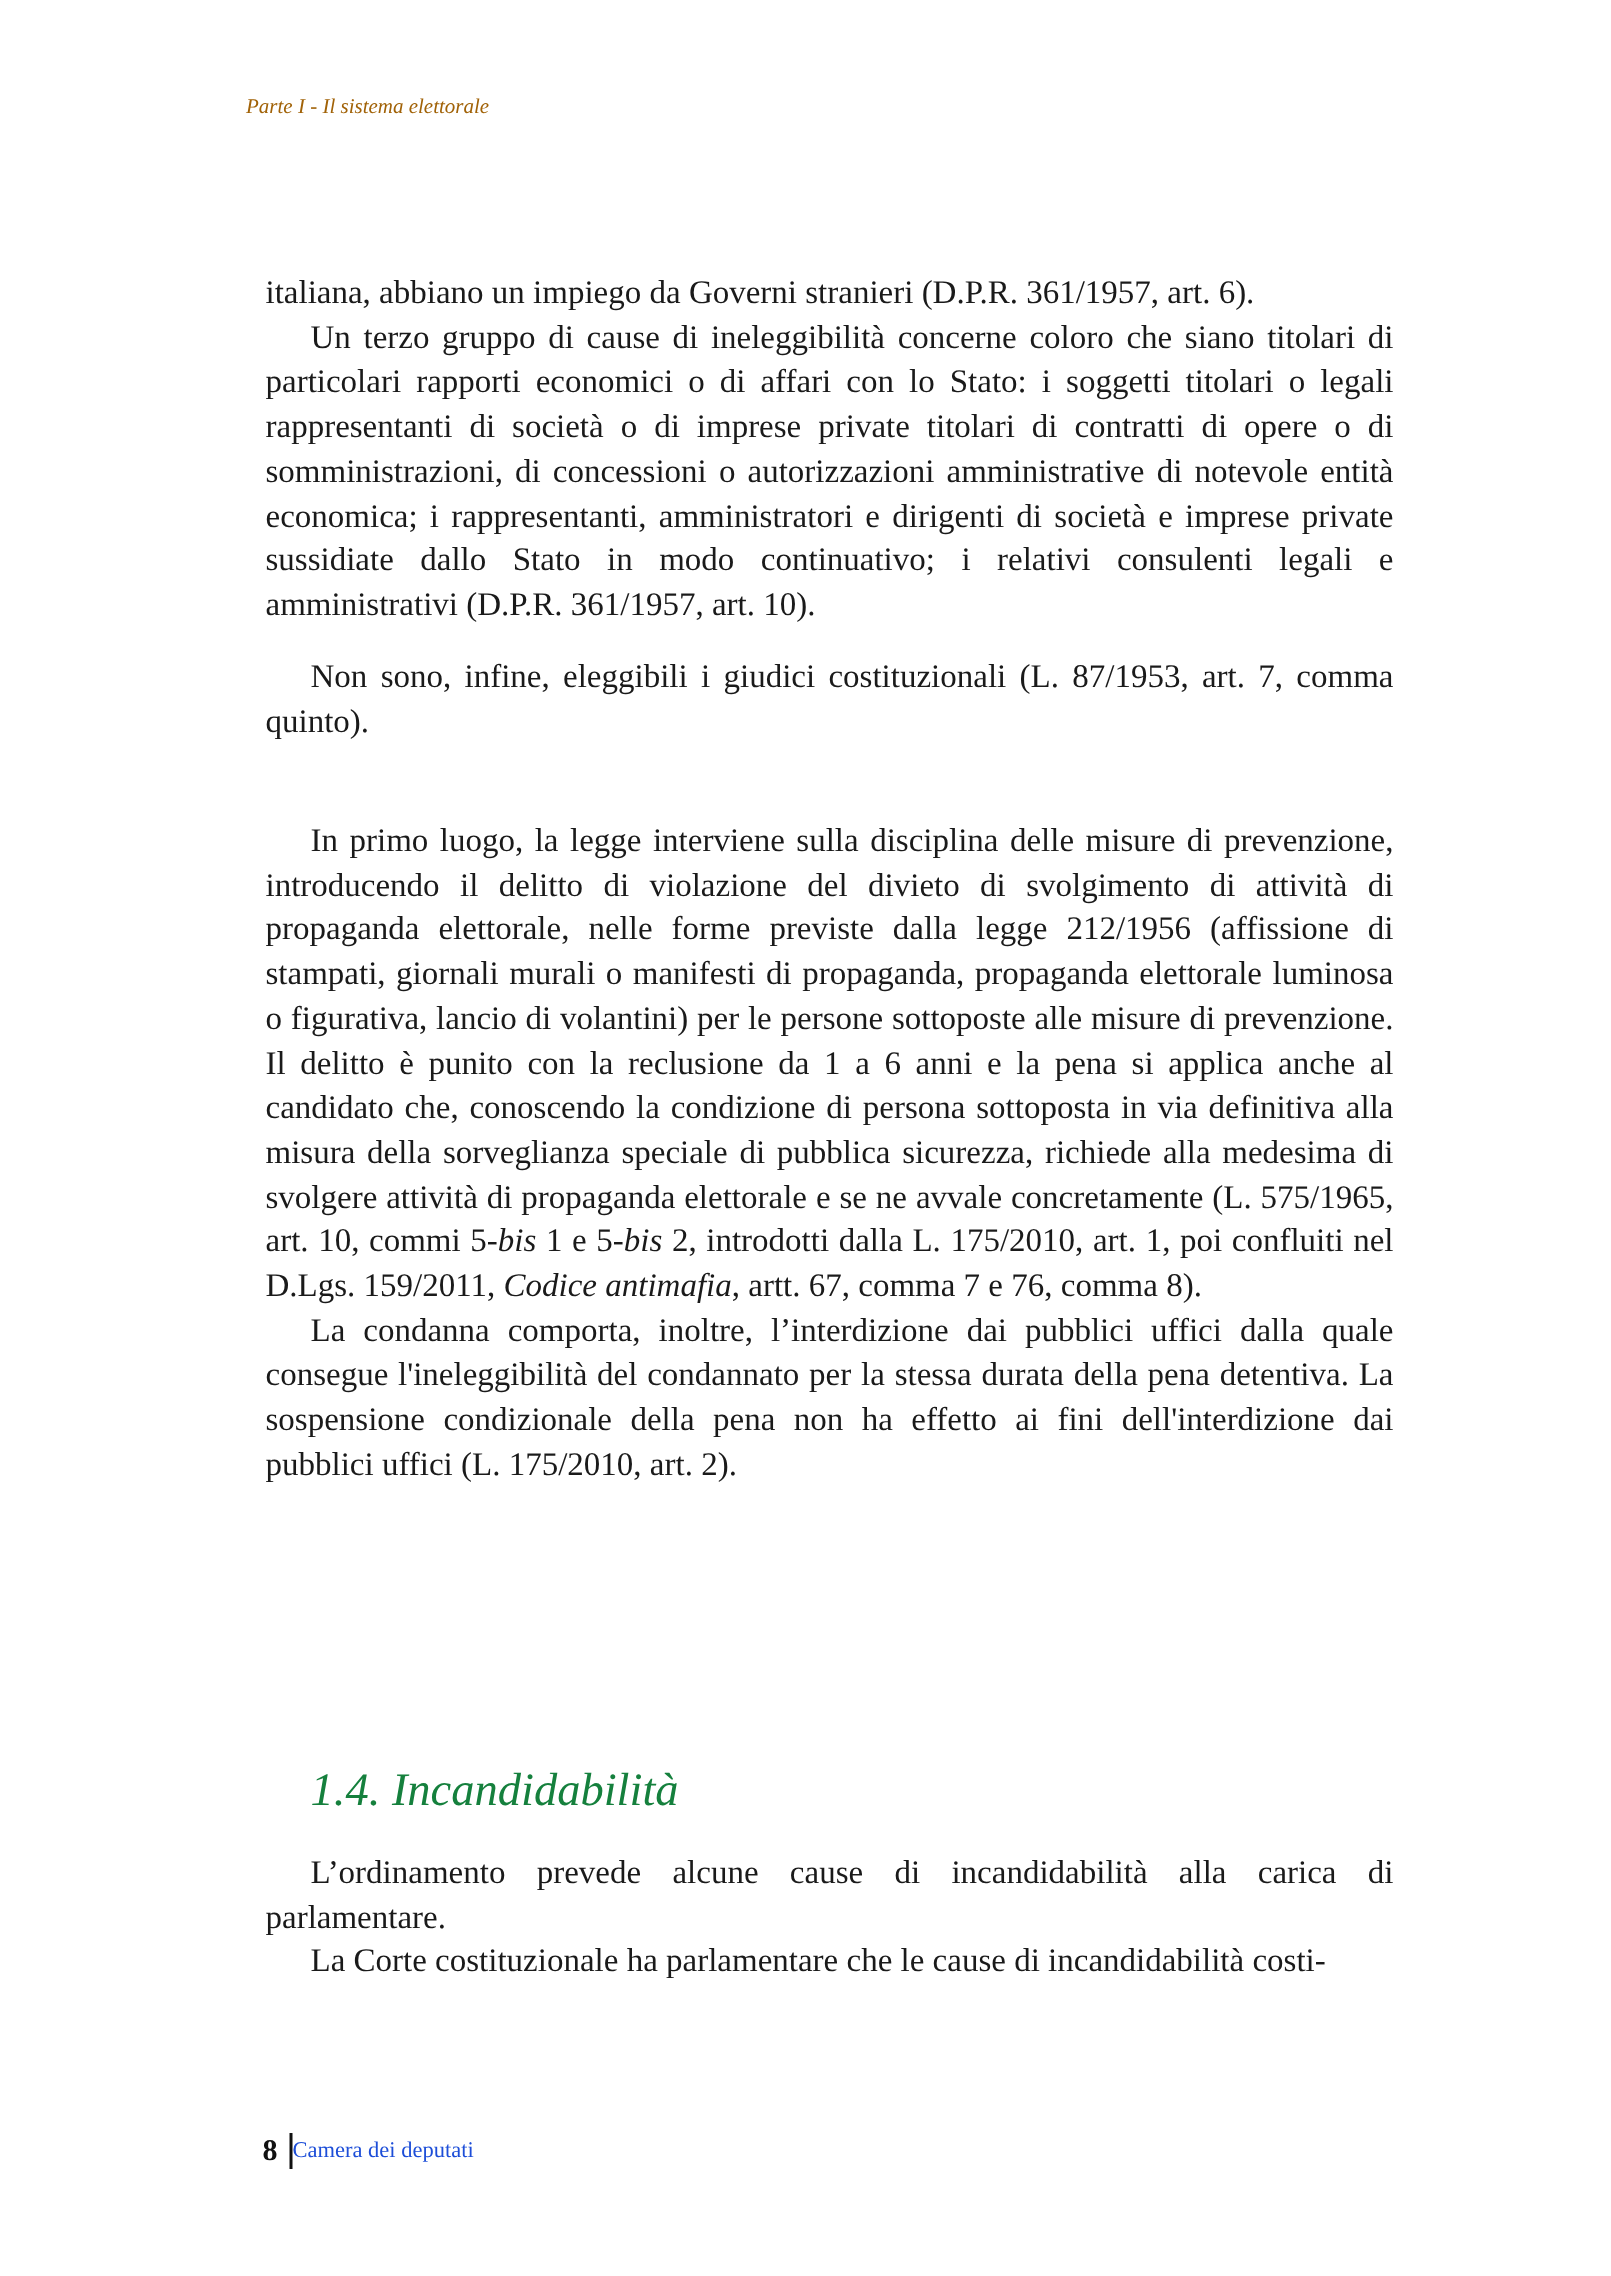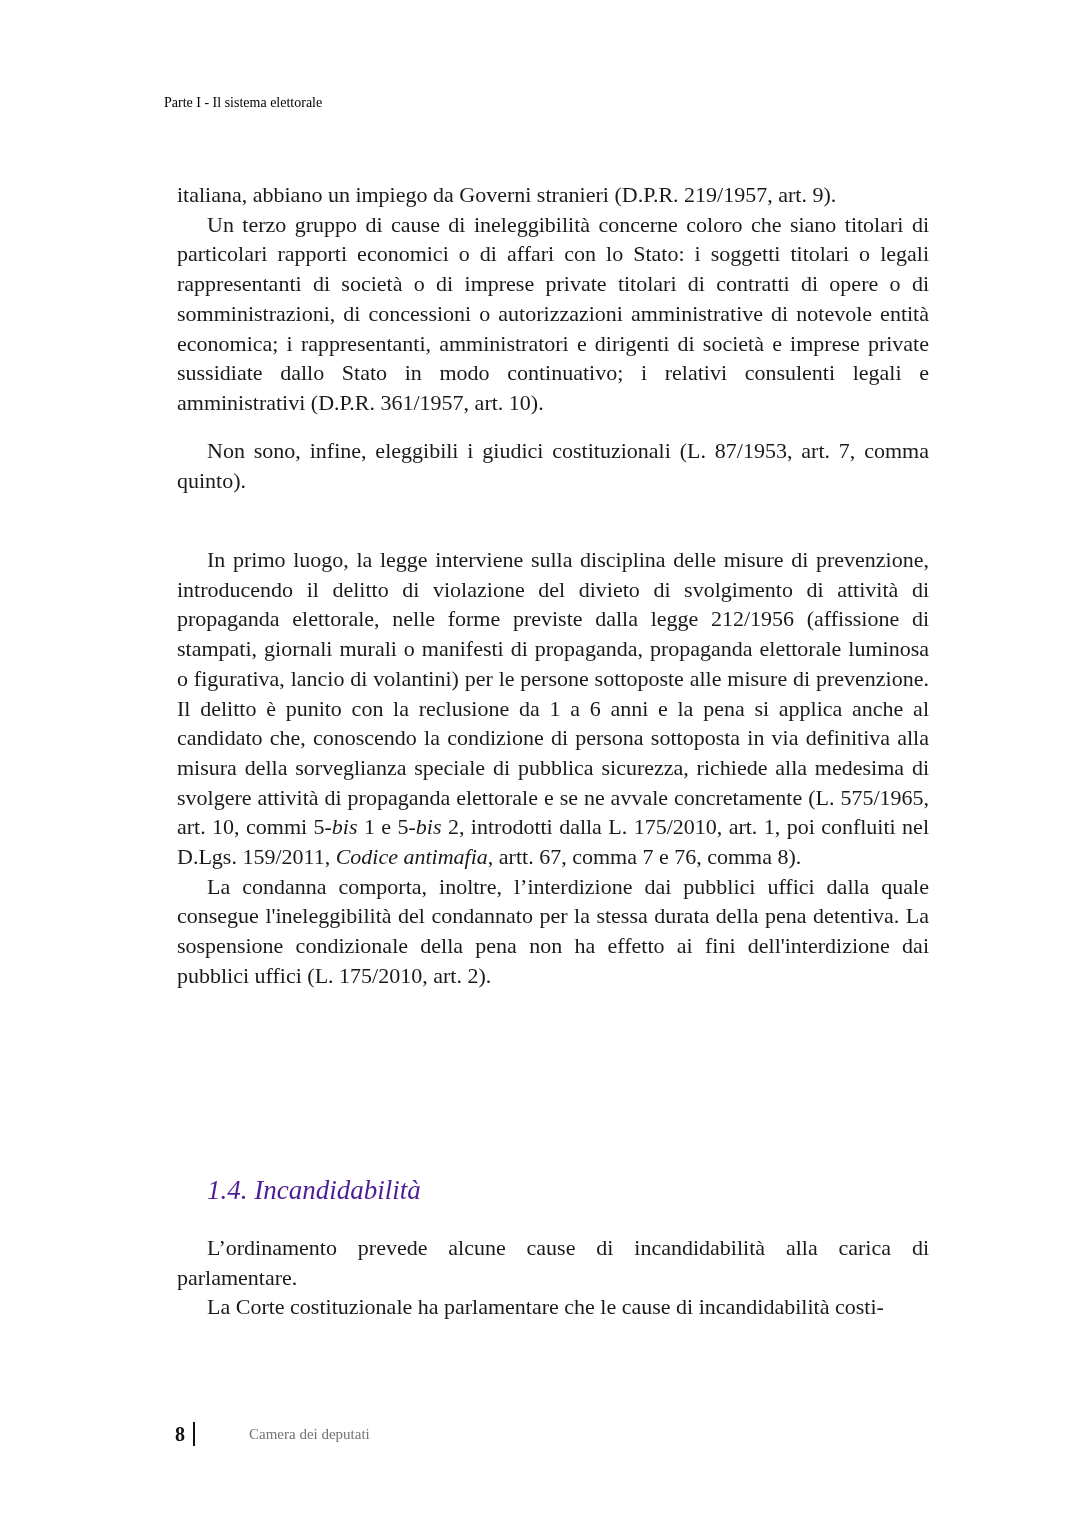--- a/index.html
+++ b/index.html
@@ -1,34 +1,34 @@
 <!DOCTYPE html>
 <html><head>
 <meta charset="utf-8">
 <style>
   html, body { margin:0; padding:0; background:#ffffff; }
   body { width:1074px; height:1517px; position:relative; overflow:hidden;
          font-family:"Liberation Serif","DejaVu Serif",serif; color:#1a1a1a; }
-  .running-head { position:absolute; left:164px; top:64px; font-size:14px; color:#000000;margin-top:31px; }
+  .running-head { position:absolute; left:164px; top:64px; font-size:14px; font-style:italic; color:#a16207; }
   .text { position:absolute; left:177px; width:752px; font-size:22px; line-height:29.7px; text-align:justify; }
   .text p { margin:0; }
   .indent { text-indent:30px; }
-  .heading { position:absolute; left:207px; top:1175px; font-size:27px; font-style:italic; color:#4c1d95; }
+  .heading { position:absolute; left:207px; top:1175px; font-size:31px; font-style:italic; color:#15803d; }
   .footer { position:absolute; left:175px; top:1422px; display:flex; align-items:center; }
   .page-num { font-size:20px; font-weight:bold; color:#111; }
   .footer-bar { width:2px; height:24px; background:#111; margin-left:8px; }
-  .footer-text { font-size:15px; margin-left:54px; color:#737373; }
+  .footer-text { font-size:15px; color:#1d4ed8; }
 </style>
 </head>
 <body>
 
 <div class="running-head">Parte I - Il sistema elettorale</div>
 
 <div class="text" style="top:180px;">
-  <p>italiana, abbiano un impiego da Governi stranieri (D.P.R. 219/1957, art. 9).</p>
+  <p>italiana, abbiano un impiego da Governi stranieri (D.P.R. 361/1957, art. 6).</p>
   <p class="indent">Un terzo gruppo di cause di ineleggibilità concerne coloro che siano titolari di particolari rapporti economici o di affari con lo Stato: i soggetti titolari o legali rappresentanti di società o di imprese private titolari di contratti di opere o di somministrazioni, di concessioni o autorizzazioni amministrative di notevole entità economica; i rappresentanti, amministratori e dirigenti di società e imprese private sussidiate dallo Stato in modo continuativo; i relativi consulenti legali e amministrativi (D.P.R. 361/1957, art. 10).</p>
 </div>
 
 <div class="text" style="top:436px;">
   <p class="indent">Non sono, infine, eleggibili i giudici costituzionali (L. 87/1953, art. 7, comma quinto).</p>
 </div>
 
 <div class="text" style="top:545px;">
   <p class="indent"><span>In primo luogo, la legge interviene sulla disciplina delle misure di prevenzione, introducendo il delitto di violazione del divieto di svolgimento di attività di propaganda elettorale, nelle forme previste dalla legge 212/1956 (affissione di stampati, giornali murali o manifesti di propaganda, propaganda elettorale luminosa o figurativa, lancio di volantini) per le persone sottoposte alle misure di prevenzione. Il delitto è punito con la reclusione da 1 a 6 anni e la pena si applica anche al candidato che, conoscendo la condizione di persona sottoposta in via definitiva alla misura della sorveglianza speciale di pubblica sicurezza, richiede alla medesima di svolgere attività di propaganda elettorale e se ne avvale concretamente (L. 575/1965, art. 10, commi 5-</span><i>bis</i><span> 1 e 5-</span><i>bis</i><span> 2, introdotti dalla L. 175/2010, art. 1, poi confluiti nel D.Lgs. 159/2011, </span><i>Codice antimafia</i><span>, artt. 67, comma 7 e 76, comma 8).</span></p>
   <p class="indent">La condanna comporta, inoltre, l’interdizione dai pubblici uffici dalla quale consegue l'ineleggibilità del condannato per la stessa durata della pena detentiva. La sospensione condizionale della pena non ha effetto ai fini dell'interdizione dai pubblici uffici (L. 175/2010, art. 2).</p>

